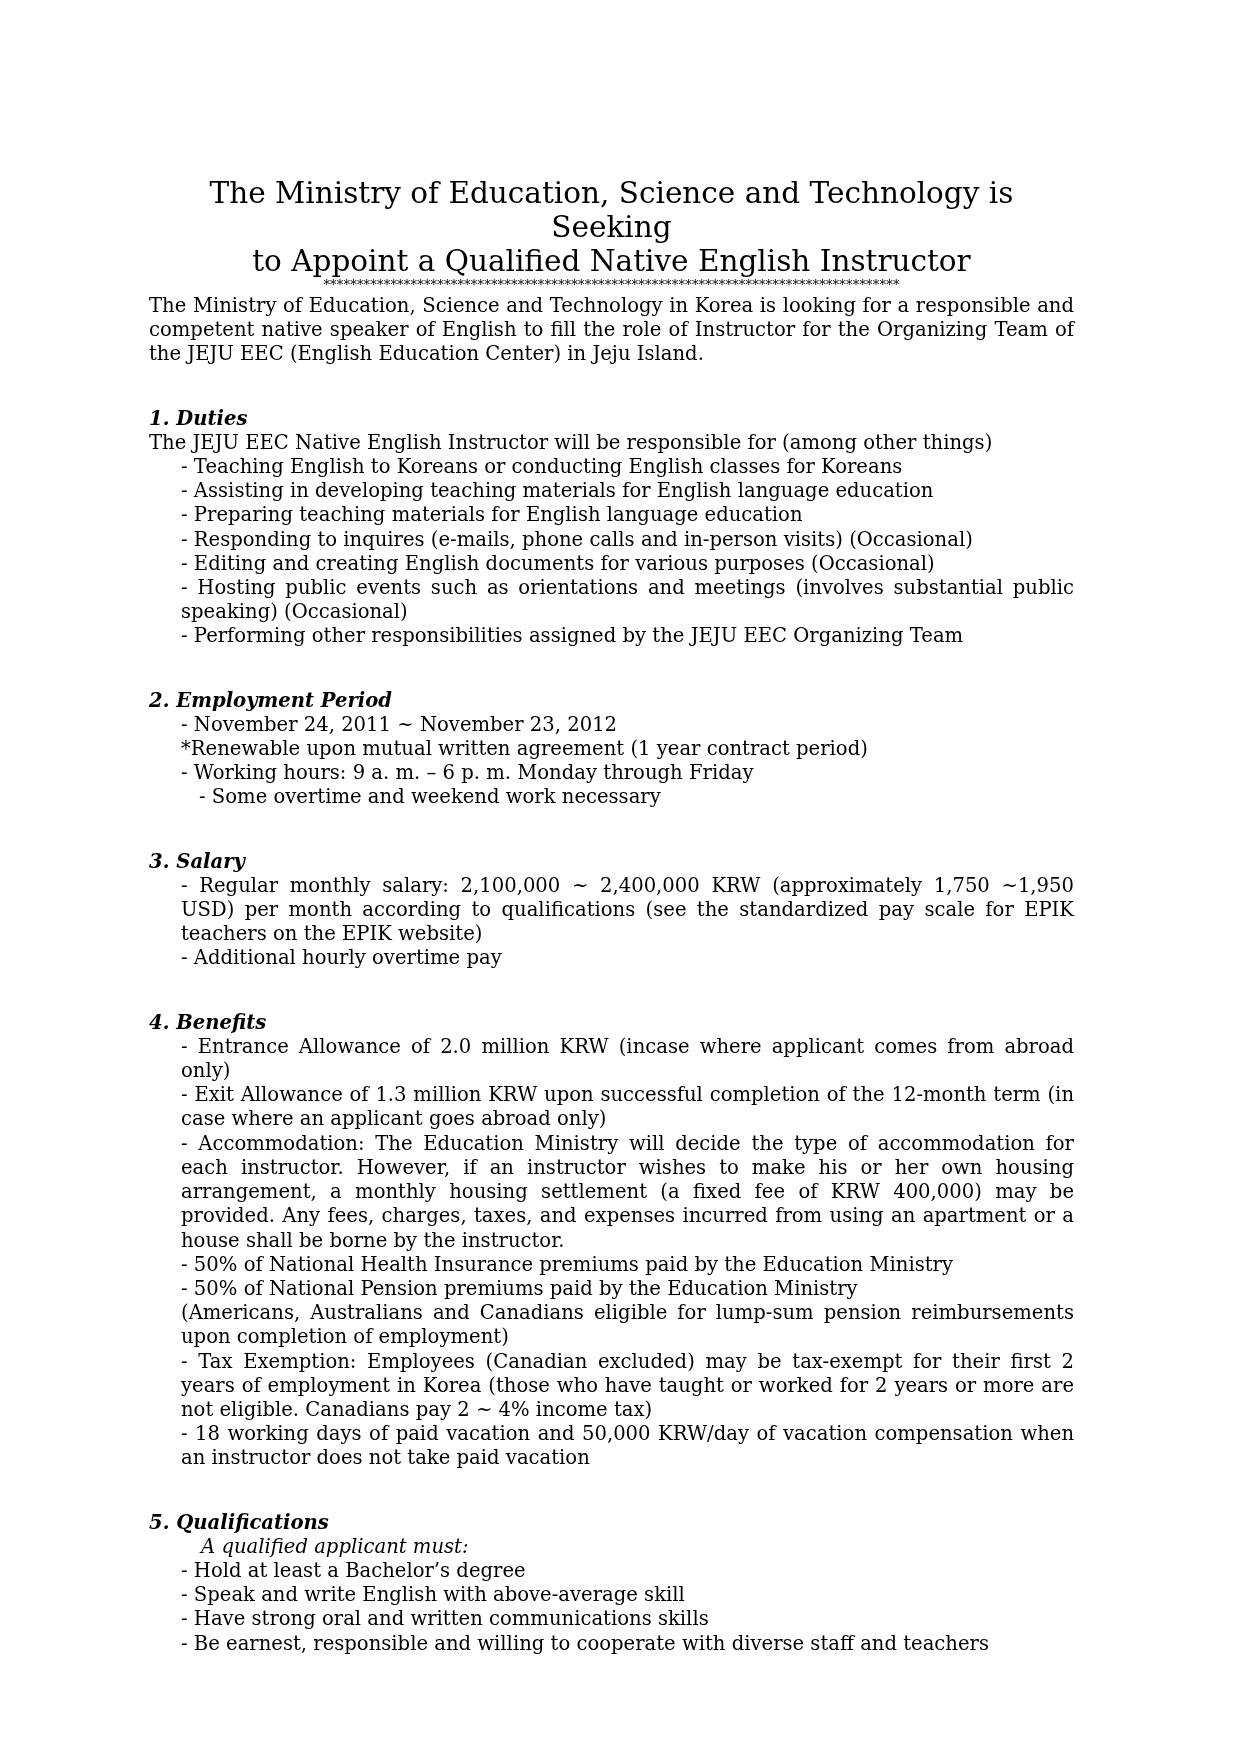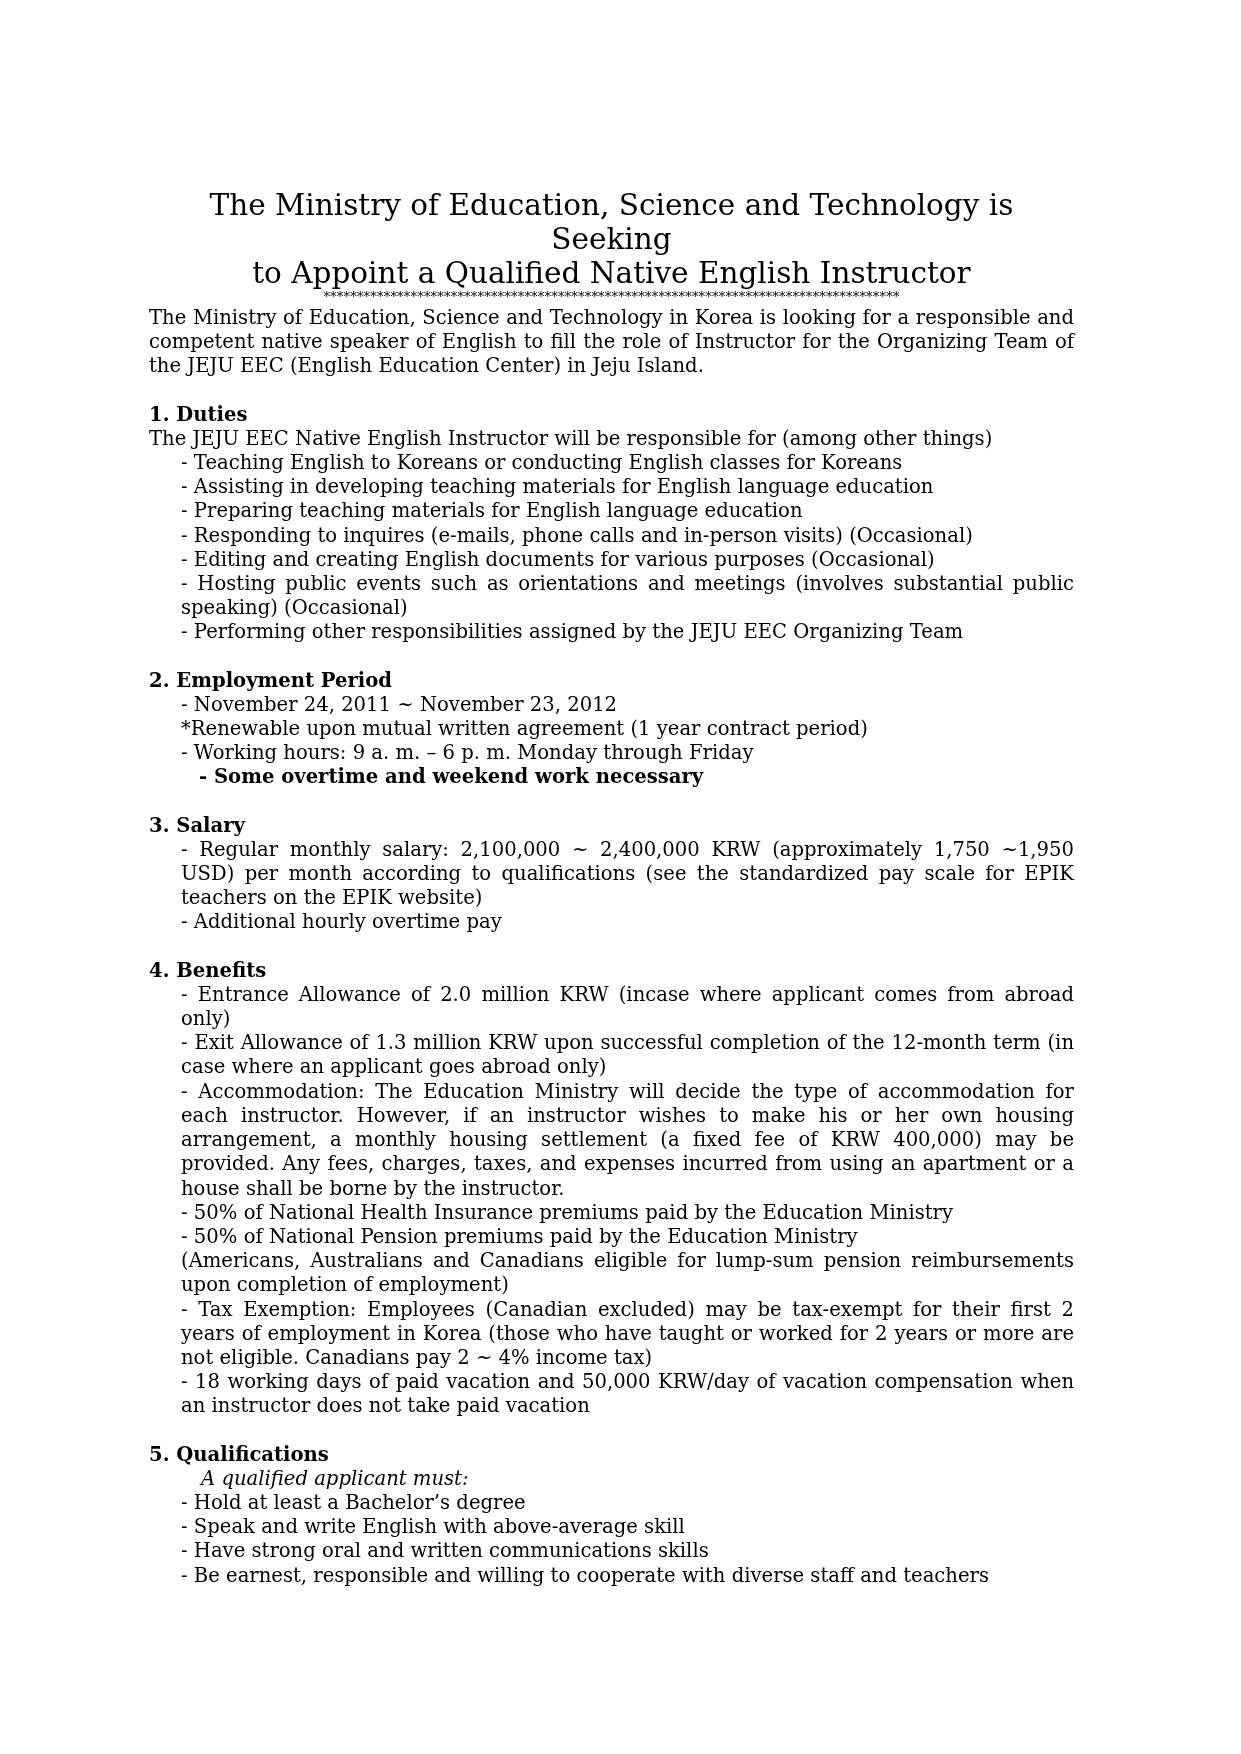--- a/index.html
+++ b/index.html
@@ -1,23 +1,23 @@
 <!DOCTYPE html>
 <html><head>
 <meta charset="utf-8">
 <style>
   html, body { margin: 0; padding: 0; background: #ffffff; }
   body { width: 1241px; height: 1754px; position: relative; overflow: hidden; color: #000; }
-  .page { position: absolute; left: 149px; top: 188px; width: 925px; font-family: "DejaVu Serif", serif; font-size: 19.6px; line-height: 24.2px; }
+  .page { position: absolute; left: 149px; top: 176px; width: 925px; font-family: "DejaVu Serif", serif; font-size: 19.6px; line-height: 24.2px; }
   .title { text-align: center; font-size: 29.5px; line-height: 34px; margin: 0; font-weight: normal; }
   .stars { text-align: center; font-size: 13px; line-height: 14px; letter-spacing: 0.2px; overflow: hidden; white-space: nowrap; margin: 0 0 2px 0; }
   p { margin: 0; }
   .just { text-align: justify; }
-  .heading { font-weight: bold; margin-top: 24px; }
-  .indent { padding-left: 18px; font-weight: bold; }
+  .heading { font-weight: bold; margin-top: 40px; font-style: italic; }
+  .indent { padding-left: 18px; }
   .italic-line { font-style: italic; padding-left: 52px; }
   .item { text-align: justify; margin-left: 32px; }
 </style>
 </head>
 <body>
 
 <div class="page">
   <h1 class="title">
     <span>The Ministry of Education, Science and Technology is Seeking</span><br>
     <span>to Appoint a Qualified Native English Instructor</span>

